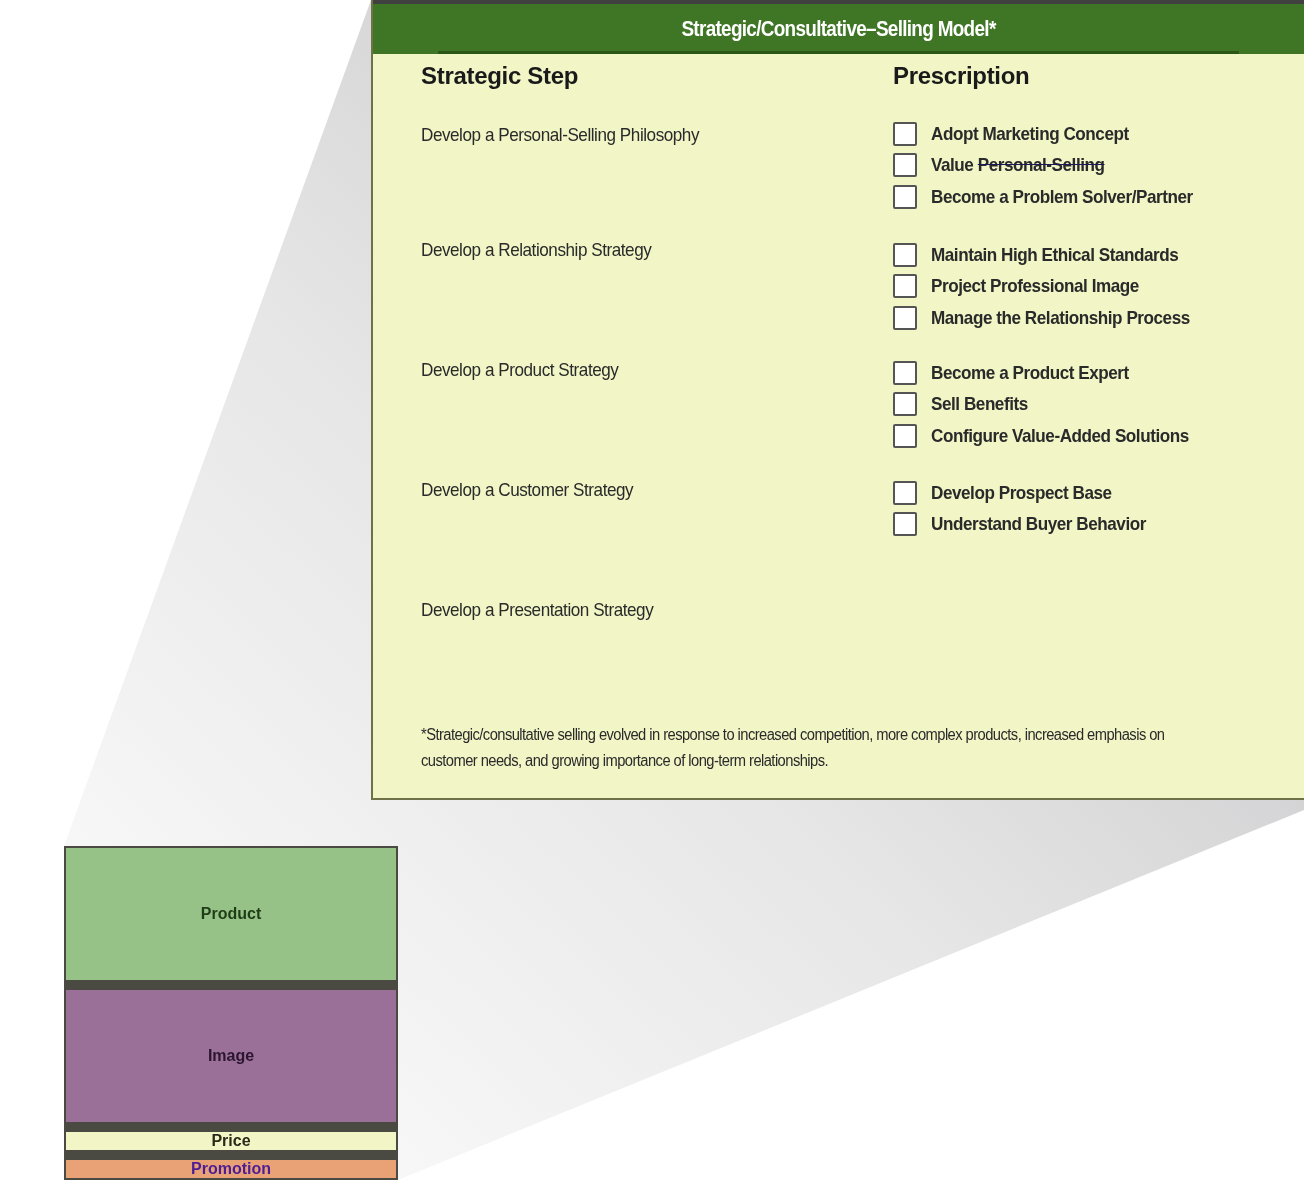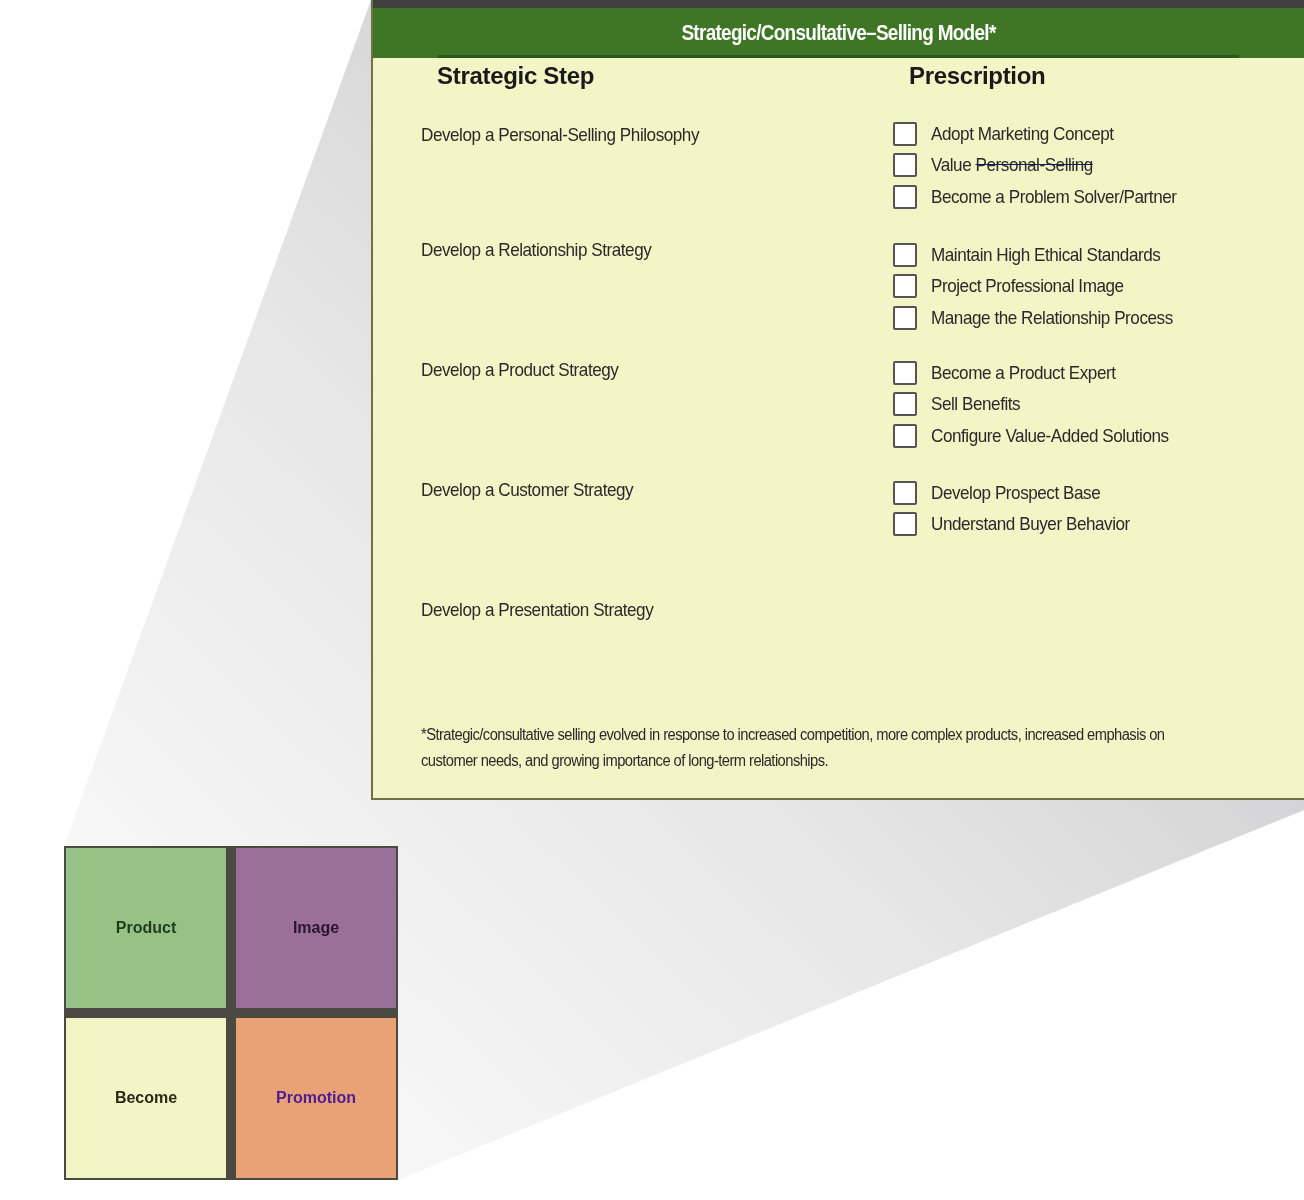--- a/index.html
+++ b/index.html
@@ -4,33 +4,33 @@
 <style>
   html, body { margin:0; padding:0; }
   body { width:1304px; height:1200px; position:relative; background:#ffffff; overflow:hidden;
          font-family:"Liberation Sans", sans-serif; }
   .beam { position:absolute; left:0; top:0; }
   .panel { position:absolute; left:371px; top:0; width:935px; height:800px; background:#f2f5c6;
            border:2px solid #6f7246; border-top:none; box-sizing:border-box; }
   .panel-header { height:47px; background:#3f7625; border-bottom:3px solid #2b5717; color:#fff;
            font-weight:bold; font-size:22px; text-align:center; line-height:50px; letter-spacing:-0.8px;
            transform:scaleX(0.86); }
-  .header-wrap { background:#3f7625; border-top:8px solid #404040; }
-  .col-head { position:absolute; top:62px; font-weight:bold; font-size:24px; color:#1a1a1a; letter-spacing:-0.3px;margin-left:16px; }
+  .header-wrap { background:#3f7625; border-top:4px solid #404040; }
+  .col-head { position:absolute; top:62px; font-weight:bold; font-size:24px; color:#1a1a1a; letter-spacing:-0.3px; }
   .col-step { left:48px; } .col-rx { left:520px; }
   .step { position:absolute; left:48px; font-size:19px; color:#2a2a2a; letter-spacing:-0.5px; transform-origin:left; transform:scaleX(0.9); white-space:nowrap; }
   .rx { position:absolute; left:520px; }
-  .rx-item { height:31.5px; display:flex; align-items:center; }
+  .rx-item { height:31.5px; display:flex; align-items:center;font-weight:bold; }
   .cb { width:24px; height:24px; background:#fff; border:2px solid #555; border-radius:2px; box-sizing:border-box; margin-right:14px; flex:none; }
   .rx-label { font-size:19px; color:#2a2a2a; letter-spacing:-0.5px; white-space:nowrap; transform-origin:left; transform:scaleX(0.9); display:inline-block; }
   .strike { text-decoration:line-through; text-decoration-color:#1a1a5a; }
   .footnote { position:absolute; left:48px; top:722px; width:860px; font-size:16px; color:#2a2a2a; line-height:26px;
               letter-spacing:-0.6px; transform-origin:left; transform:scaleX(0.92); }
   .grid { position:absolute; left:64px; top:846px; width:334px; height:334px; border:2px solid #4a4a42;
-          box-sizing:border-box; display:grid; grid-template-columns:1fr 1fr; grid-template-rows:1fr 1fr; background:#4a4a42; gap:10px; }
+          box-sizing:border-box; display:grid; grid-template-columns:1fr; grid-template-rows:1fr 1fr; background:#4a4a42; gap:10px; }
   .cell { display:flex; align-items:center; justify-content:center; font-weight:bold; font-size:16px; }
 </style>
 </head>
 <body>
 
 <svg class="beam" width="1304" height="1200">
   <defs>
     <linearGradient id="g" x1="0" y1="1" x2="1" y2="0">
       <stop offset="0" stop-color="#ffffff"></stop>
       <stop offset="0.45" stop-color="#e6e6e6"></stop>
@@ -108,15 +108,15 @@
   </div>
 
   <div class="step" style="top:599px">Develop a Presentation Strategy</div>
 
   <div class="footnote">*Strategic/consultative selling evolved in response to increased competition, more complex products, increased emphasis on customer needs, and growing importance of long-term relationships.</div>
 </div>
 
 <div class="grid">
   <div class="cell" style="background:#97c287;color:#1f3d17">Product</div>
   <div class="cell" style="background:#9a7099;color:#2b1530">Image</div>
-  <div class="cell" style="background:#f2f5c6;color:#2a2a1a">Become</div>
+  <div class="cell" style="background:#f2f5c6;color:#2a2a1a">Price</div>
   <div class="cell" style="background:#e9a276;color:#4c1d95">Promotion</div>
 </div>
 
 </body></html>

